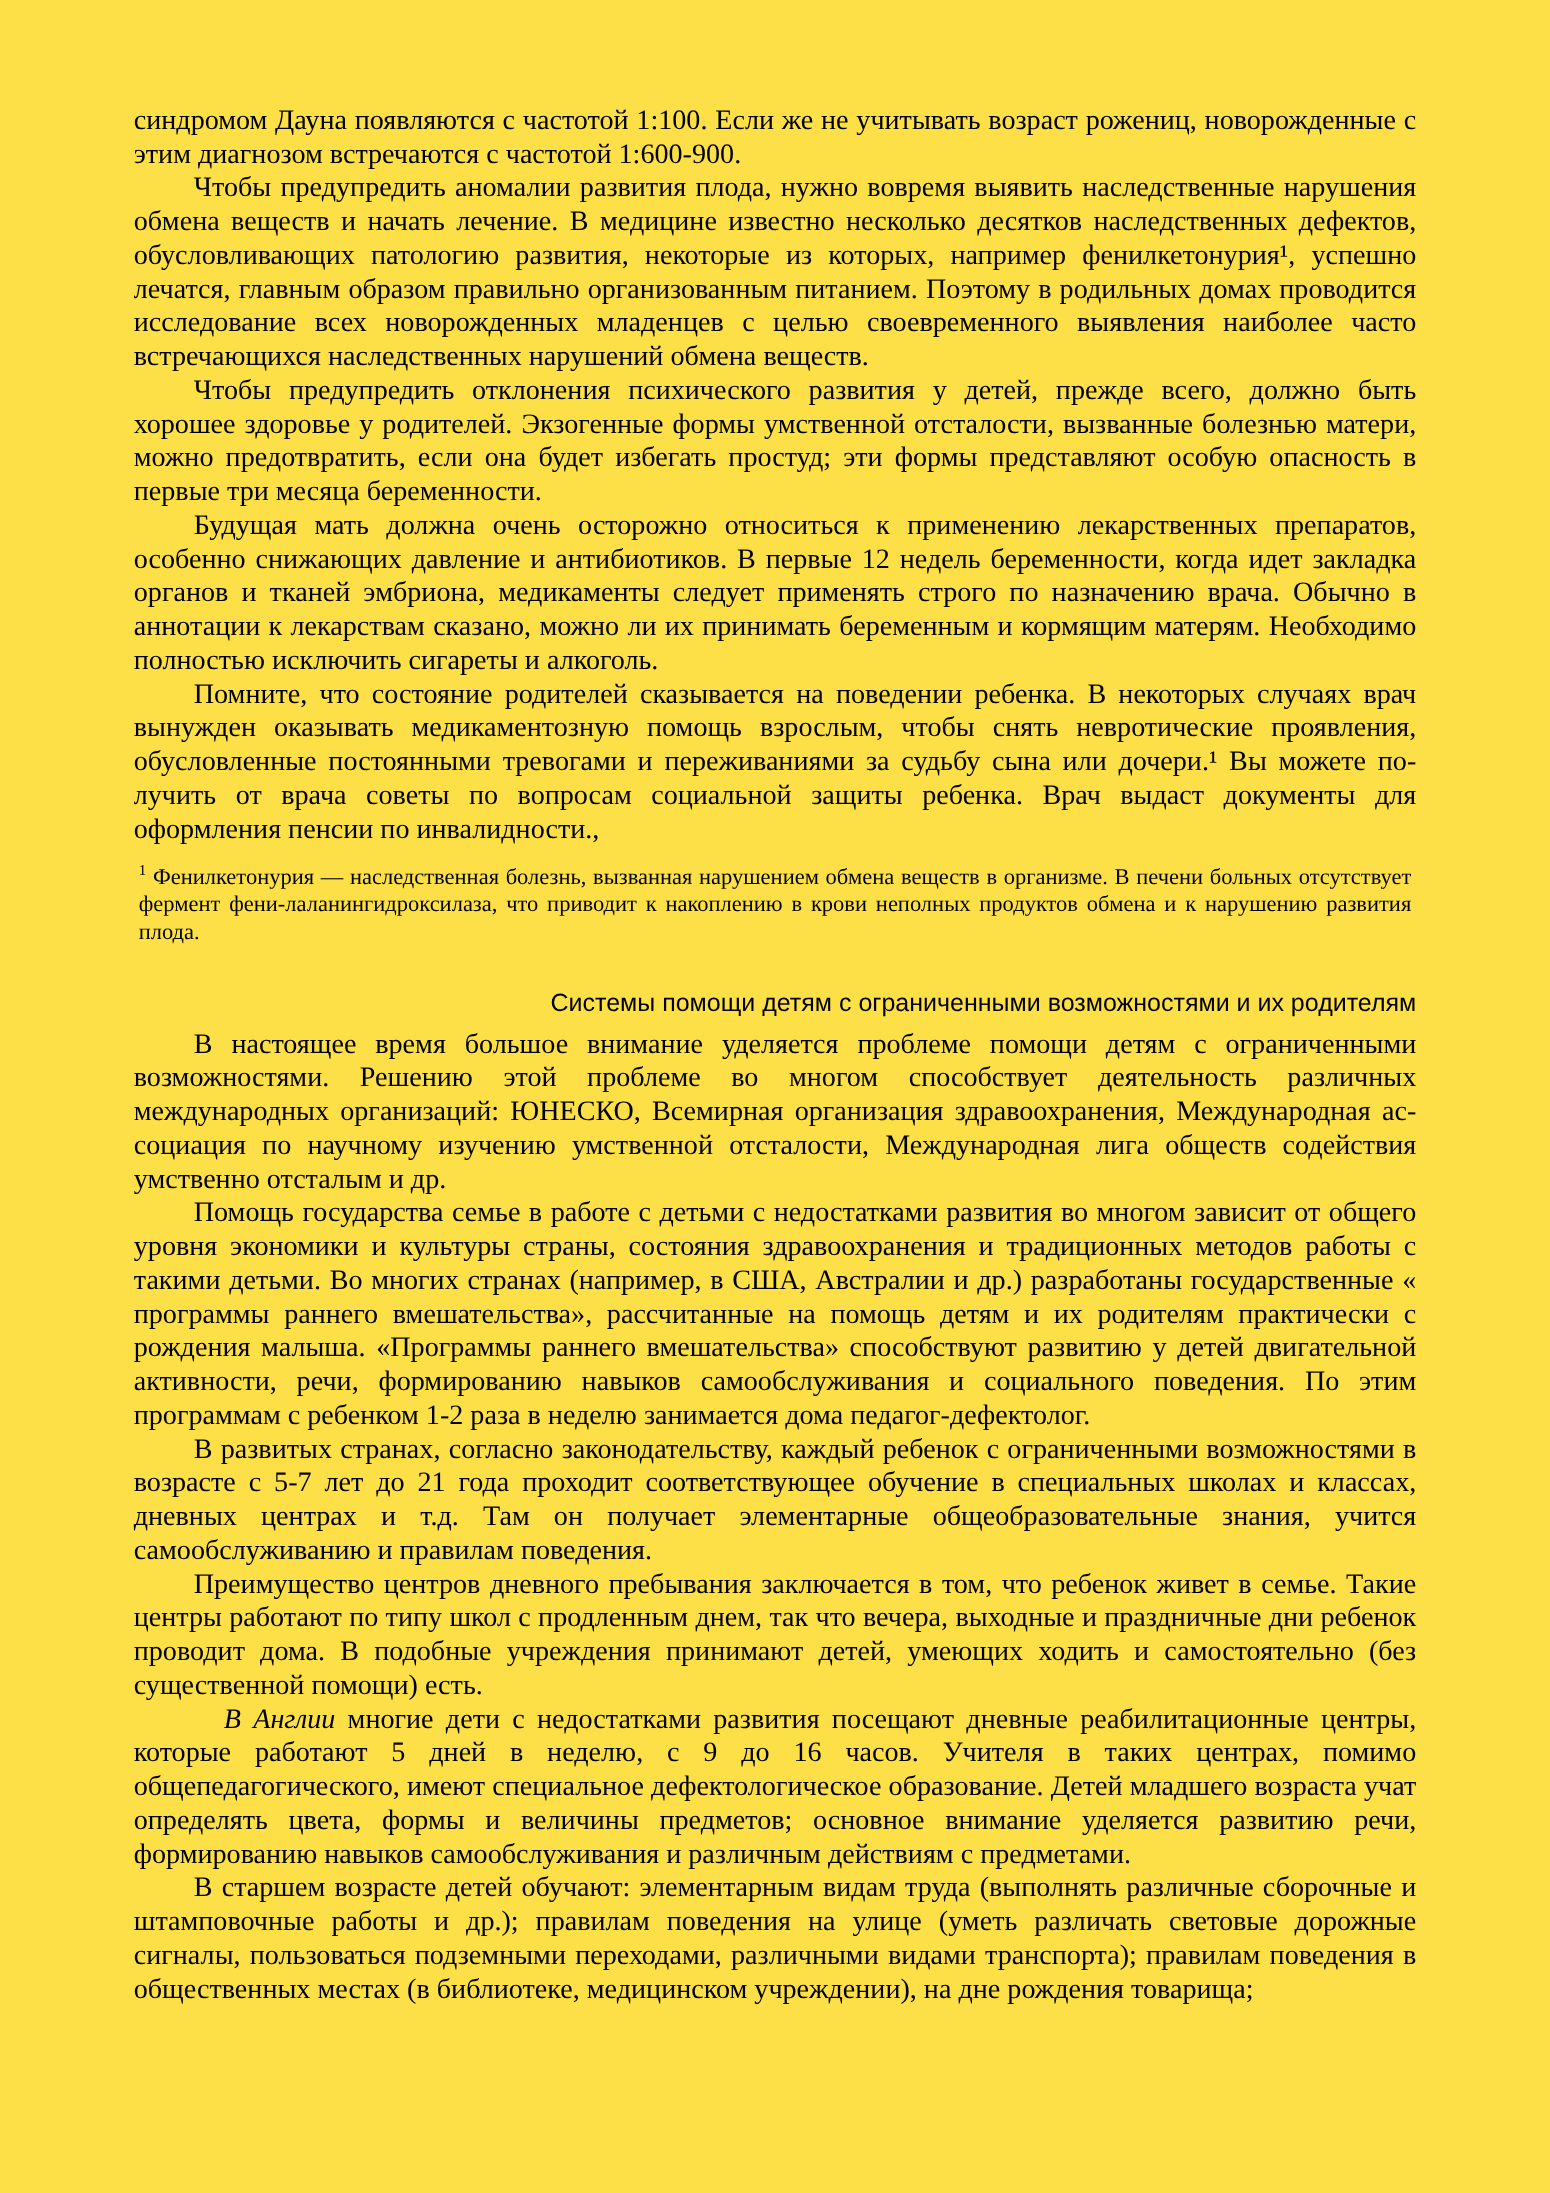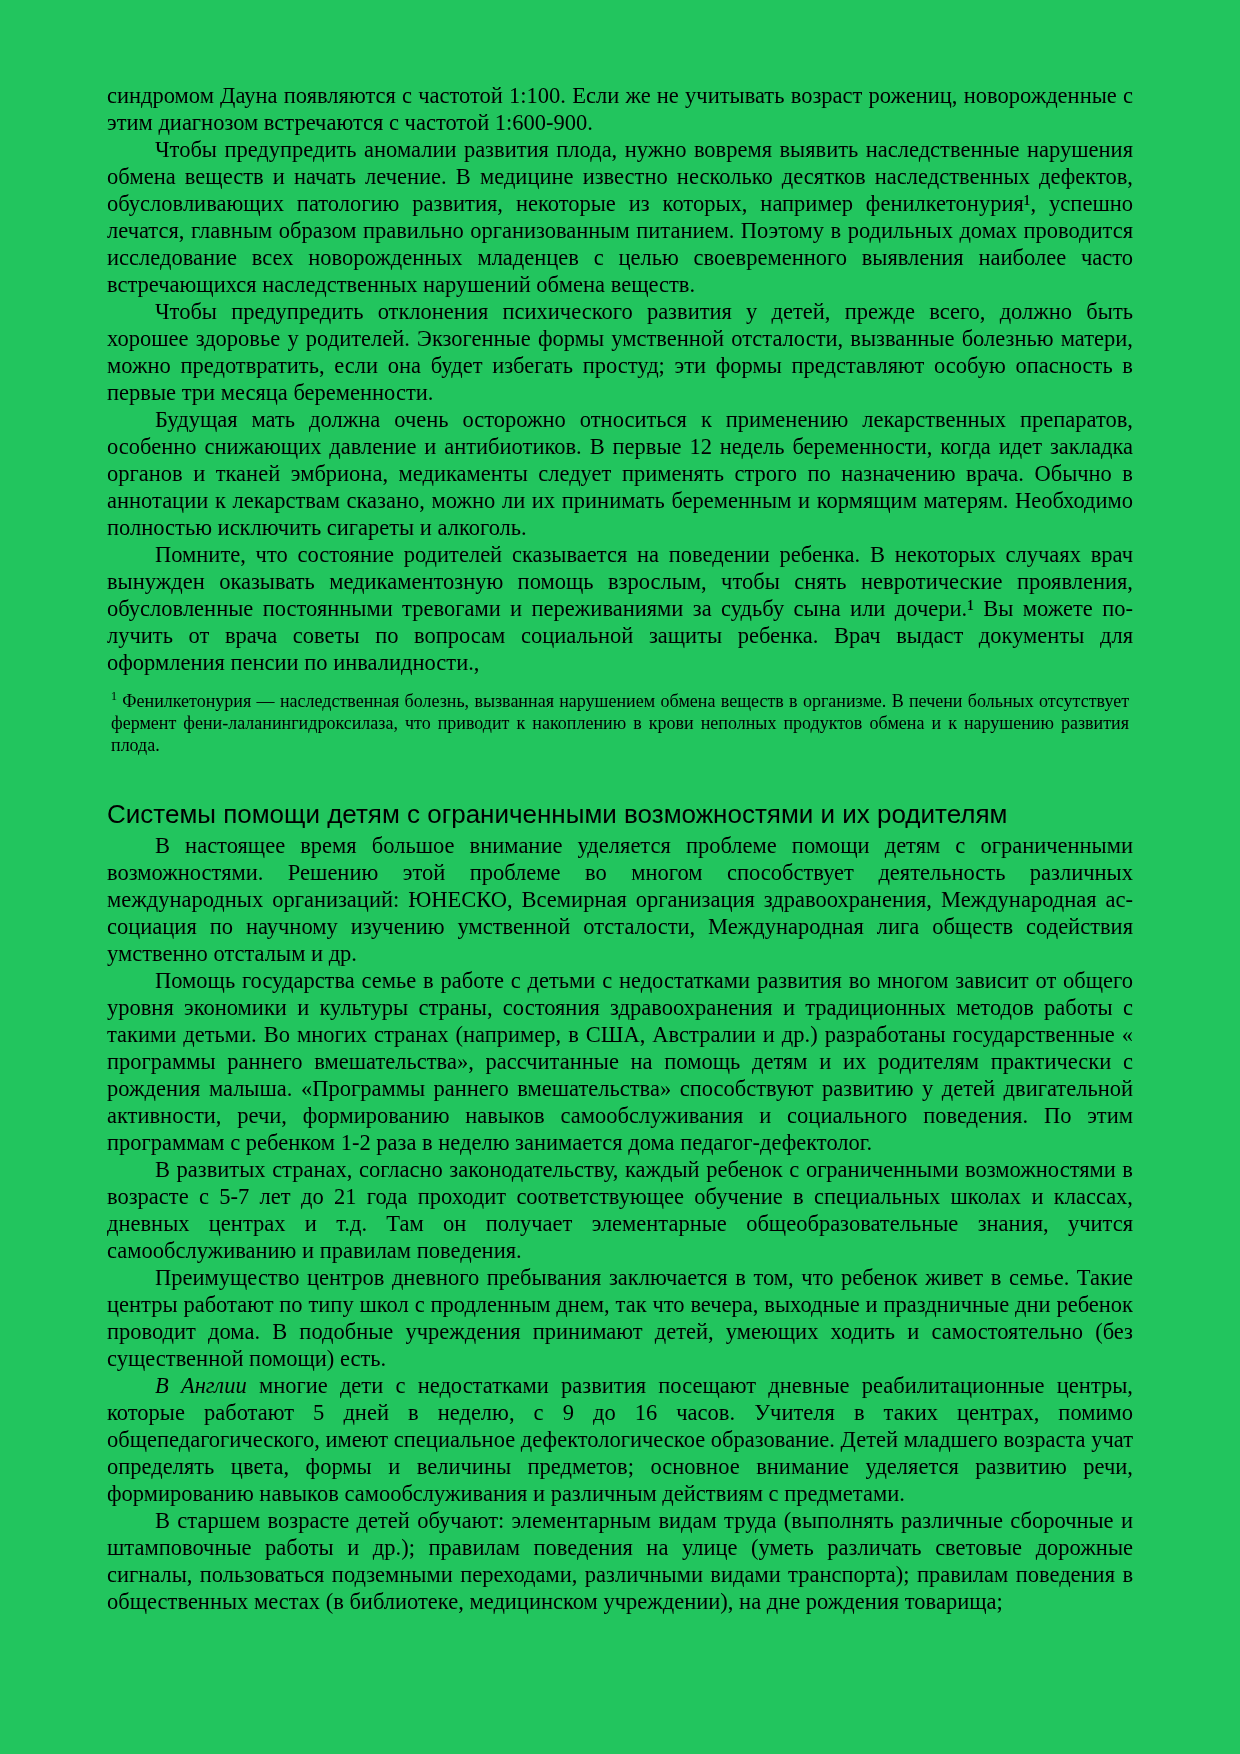--- a/index.html
+++ b/index.html
@@ -4,60 +4,61 @@
 <style>
   html, body {
     margin: 0;
     padding: 0;
     background: #ffffff;
   }
   .page {
     position: relative;
     width: 1240px;
     height: 1754px;
-    background: #22c55e;
+    background: #fde047;
     color: #000000;
     overflow: hidden;
     box-sizing: border-box;
     padding: 82px 107px 0 107px;
     font-family: "Liberation Serif", "DejaVu Serif", serif;
   }
   .body-text p.para {
     margin: 0;
     font-size: 22.5px;
     line-height: 27px;
     text-align: justify;
     color: #000000;
   }
   .body-text p.para.indent {
     text-indent: 48px;
   }
   .body-text p.para i {
+    margin-left: 24px;
   }
   .footnote-block {
     margin-top: 14px;
   }
   .footnote-block p.footnote {
     margin: 4px;
     font-size: 18px;
     line-height: 22px;
     text-align: justify;
     color: #000000;
   }
   .footnote-block sup {
     font-size: 12px;
     line-height: 0;
   }
   h2.section-heading {
-    margin: 43px 0 3px 0;
+    margin: 32px 0 3px 0;
     font-family: "Liberation Sans", "DejaVu Sans", sans-serif;
     font-weight: 400;
-    font-size: 26px;
+    font-size: 20px;
     line-height: 30px;
-    text-align: left;
+    text-align: right;
     color: #000000;
   }
 </style>
 </head>
 <body>
 
 <div class="page">
 
   <div class="body-text">
       <p class="para">синдромом Дауна появляются с частотой 1:100. Если же не учитывать возраст рожениц, новорожденные с этим диагнозом встречаются с частотой 1:600-900.</p>

